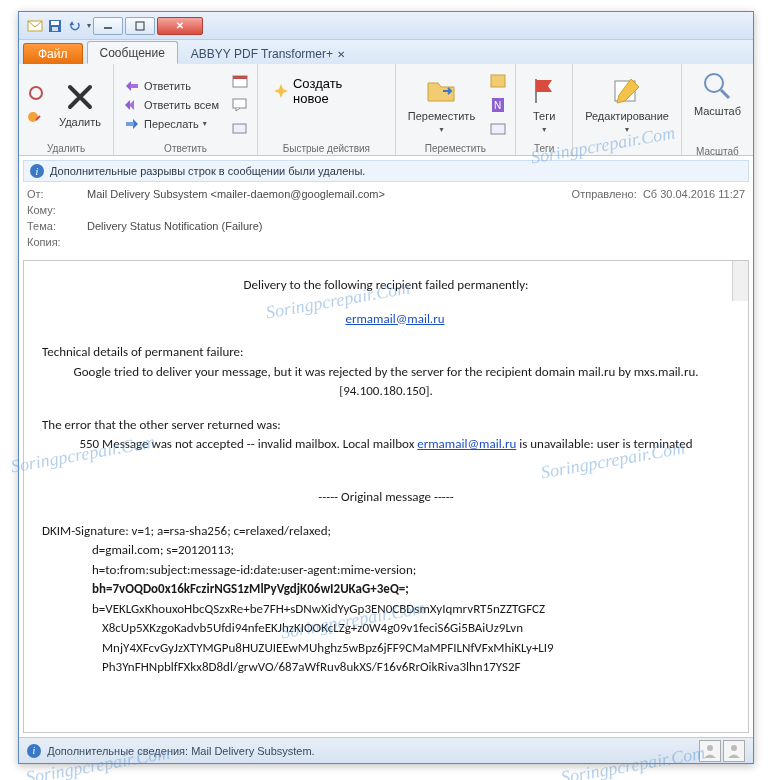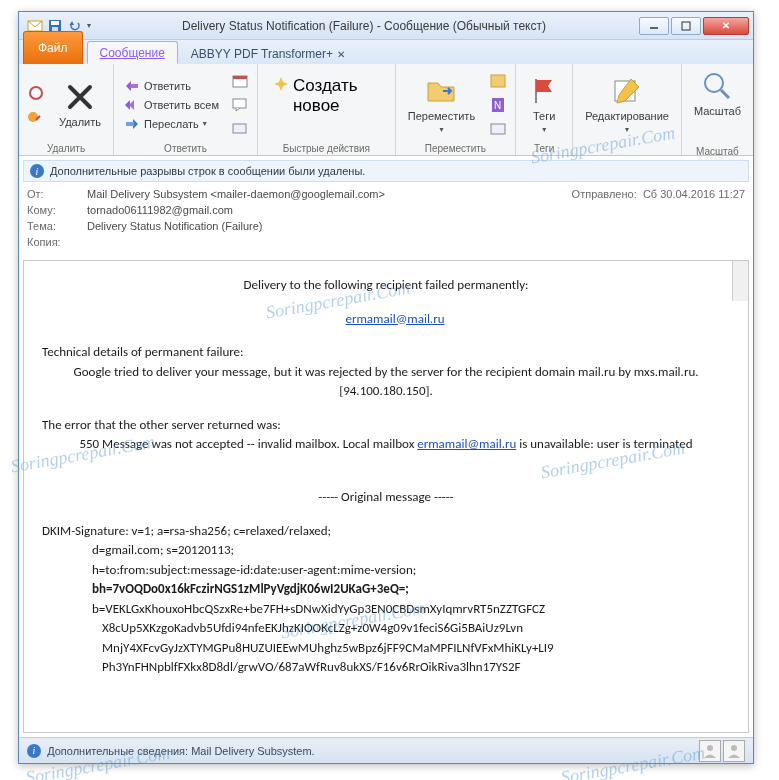--- a/index.html
+++ b/index.html
@@ -7,38 +7,38 @@
 .window { width: 736px; height: 753px; margin: 11px 0 0 18px; border: 1px solid #5a8ac6; background: #fff; display: flex; flex-direction: column; box-shadow: 0 2px 8px rgba(0,0,0,.25); }
 .titlebar { height: 28px; background: linear-gradient(#eaf1fb,#d5e3f6); display: flex; align-items: center; padding: 0 4px; border-bottom: 1px solid #b7cce6; }
 .titlebar .qat { display:flex; align-items:center; gap:4px; padding-left:4px; }
 .titlebar .qat-icon { width:16px; height:16px; }
 .titlebar .title { flex:1; text-align:center; font-size:12px; color:#3a3a3a; }
 .winbtns { display:flex; gap:0; }
 .winbtn { width:30px; height:18px; border:1px solid #8fa9c9; background:linear-gradient(#f7fbff,#dbe8f7); border-radius:2px; margin-left:2px; display:flex; align-items:center; justify-content:center; font-size:10px; }
 .winbtn.close { width:46px; background:linear-gradient(#f5a6a0,#d94b3e); border-color:#b23e34; color:#fff; font-weight:bold; }
 .tabs { display:flex; align-items:flex-end; height:24px; background:linear-gradient(#e8f0fb,#dae7f7); padding:0 4px; }
 .tab { padding:4px 12px 3px; font-size:12px; color:#3a4d6b; border:1px solid transparent; border-bottom:none; cursor:pointer; }
-.tab.file { background:linear-gradient(#ff9a3c,#e96f0c); color:#fff; border-radius:3px 3px 0 0; margin-right:4px; padding:9px 14px; border:1px solid #d45f00; border-bottom:none; }
-.tab.active { background:#f5f6f7; border:1px solid #b3b3b3; border-bottom:1px solid #f5f6f7; border-radius:3px 3px 0 0; color:#8b5cf6;text-decoration:underline; }
+.tab.file { background:linear-gradient(#ff9a3c,#e96f0c); color:#fff; border-radius:3px 3px 0 0; margin-right:4px; padding:3px 14px; border:1px solid #d45f00; border-bottom:none; }
+.tab.active { background:#f5f6f7; border:1px solid #b3b3b3; border-bottom:1px solid #f5f6f7; border-radius:3px 3px 0 0; color:#404040; }
 .tab .x { margin-left:4px; font-size:10px; }
 .ribbon { height:92px; background:#f5f6f7; border-bottom:1px solid #c8c8c8; display:flex; }
 .group { border-right:1px solid #d5d5d5; display:flex; flex-direction:column; justify-content:space-between; padding:4px 6px 1px; }
 .group-body { display:flex; gap:6px; flex:1; align-items:center; }
 .group-title { font-size:10px; color:#6a6a6a; text-align:center; padding-top:2px; }
 .bigbtn { display:flex; flex-direction:column; align-items:center; gap:3px; padding:2px 6px; cursor:pointer; }
 .bigbtn .glyph { width:32px; height:32px; }
 .bigbtn .lbl { font-size:11px; color:#3a3a3a; text-align:center; line-height:1.1; }
 .smallstack { display:flex; flex-direction:column; gap:1px; }
 .smallbtn { display:flex; align-items:center; gap:4px; padding:1px 4px; font-size:11px; color:#3a3a3a; cursor:pointer; }
 .smallbtn .ic { width:16px; height:16px; }
 .col { display:flex; flex-direction:column; gap:2px; }
 .iconbtn { width:22px; height:22px; display:flex; align-items:center; justify-content:center; cursor:pointer; }
 .quick { flex:1; }
 .quick-body { display:flex; align-items:flex-start; padding-top:4px; }
-.quickitem { display:flex; align-items:flex-start; gap:4px; padding:3px 8px; border:1px solid transparent; font-size:17px; }
+.quickitem { display:flex; align-items:center; gap:4px; padding:3px 8px; border:1px solid transparent; font-size:13px; }
 .infobar { background:#eef4fc; border:1px solid #cfdff2; margin:4px 4px 0; padding:3px 6px; display:flex; align-items:center; gap:6px; font-size:11px; color:#2a3a4a; }
 .info-i { width:14px; height:14px; border-radius:50%; background:#3b78c6; color:#fff; display:inline-flex; align-items:center; justify-content:center; font-style:italic; font-size:10px; font-family:Georgia,serif; }
 .headers { padding:4px 8px; color:#5a5a5a; font-size:11px; }
 .hrow { display:flex; padding:2px 0; }
 .hrow .k { width:60px; color:#6a6a6a; }
 .hrow .v { flex:1; color:#4a4a4a; }
 .hrow .sent { color:#6a6a6a; padding-left:40px; }
 .body-area { flex:1; margin:6px 4px 4px; border:1px solid #c8c8c8; background:#fff; padding:14px 18px; font-size:13px; color:#1a1a1a; line-height:1.5; overflow:hidden; position:relative; font-family:Calibri, "Segoe UI", sans-serif; }
 .body-area a { color:#1a4ec4; text-decoration:underline; }
 .body-area .para { margin-bottom:14px;text-align:center; }
@@ -70,21 +70,20 @@
           </svg>
         </span>
       <span class="qat-icon">
           <svg width="16" height="16">
             <path d="M11 5 A4 4 0 1 1 5 5 L3 7" fill="none" stroke="#3b6fb5" stroke-width="1.5"></path>
             <path d="M5 3 L3 7 L7 7 Z" fill="#3b6fb5"></path>
           </svg>
         </span>
       <span class="tri">▾</span>
     </div>
-    <div class="title">Delivery Status Notification (Failure)  -  Сообщение (Обычный текст)</div>
     <div class="winbtns">
       <div class="winbtn">
           <svg width="10" height="8">
             <line x1="1" y1="6" x2="9" y2="6" stroke="#333" stroke-width="1.5"></line>
           </svg>
         </div>
       <div class="winbtn">
           <svg width="10" height="10">
             <rect x="1" y="1" width="8" height="8" fill="none" stroke="#333"></rect>
           </svg>
@@ -281,21 +280,20 @@
   </div>
 
   <div class="headers">
     <div class="hrow">
       <span class="k">От:</span>
       <span class="v">Mail Delivery Subsystem &lt;mailer-daemon@googlemail.com&gt;</span>
       <span class="sent"><span>Отправлено:</span>&nbsp;&nbsp;<span>Сб 30.04.2016 11:27</span></span>
     </div>
     <div class="hrow">
       <span class="k">Кому:</span>
-      <span class="v">tornado06111982@gmail.com</span>
     </div>
     <div class="hrow">
       <span class="k">Тема:</span>
       <span class="v">Delivery Status Notification (Failure)</span>
     </div>
     <div class="hrow">
       <span class="k">Копия:</span>
       <span class="v"></span>
     </div>
   </div>

